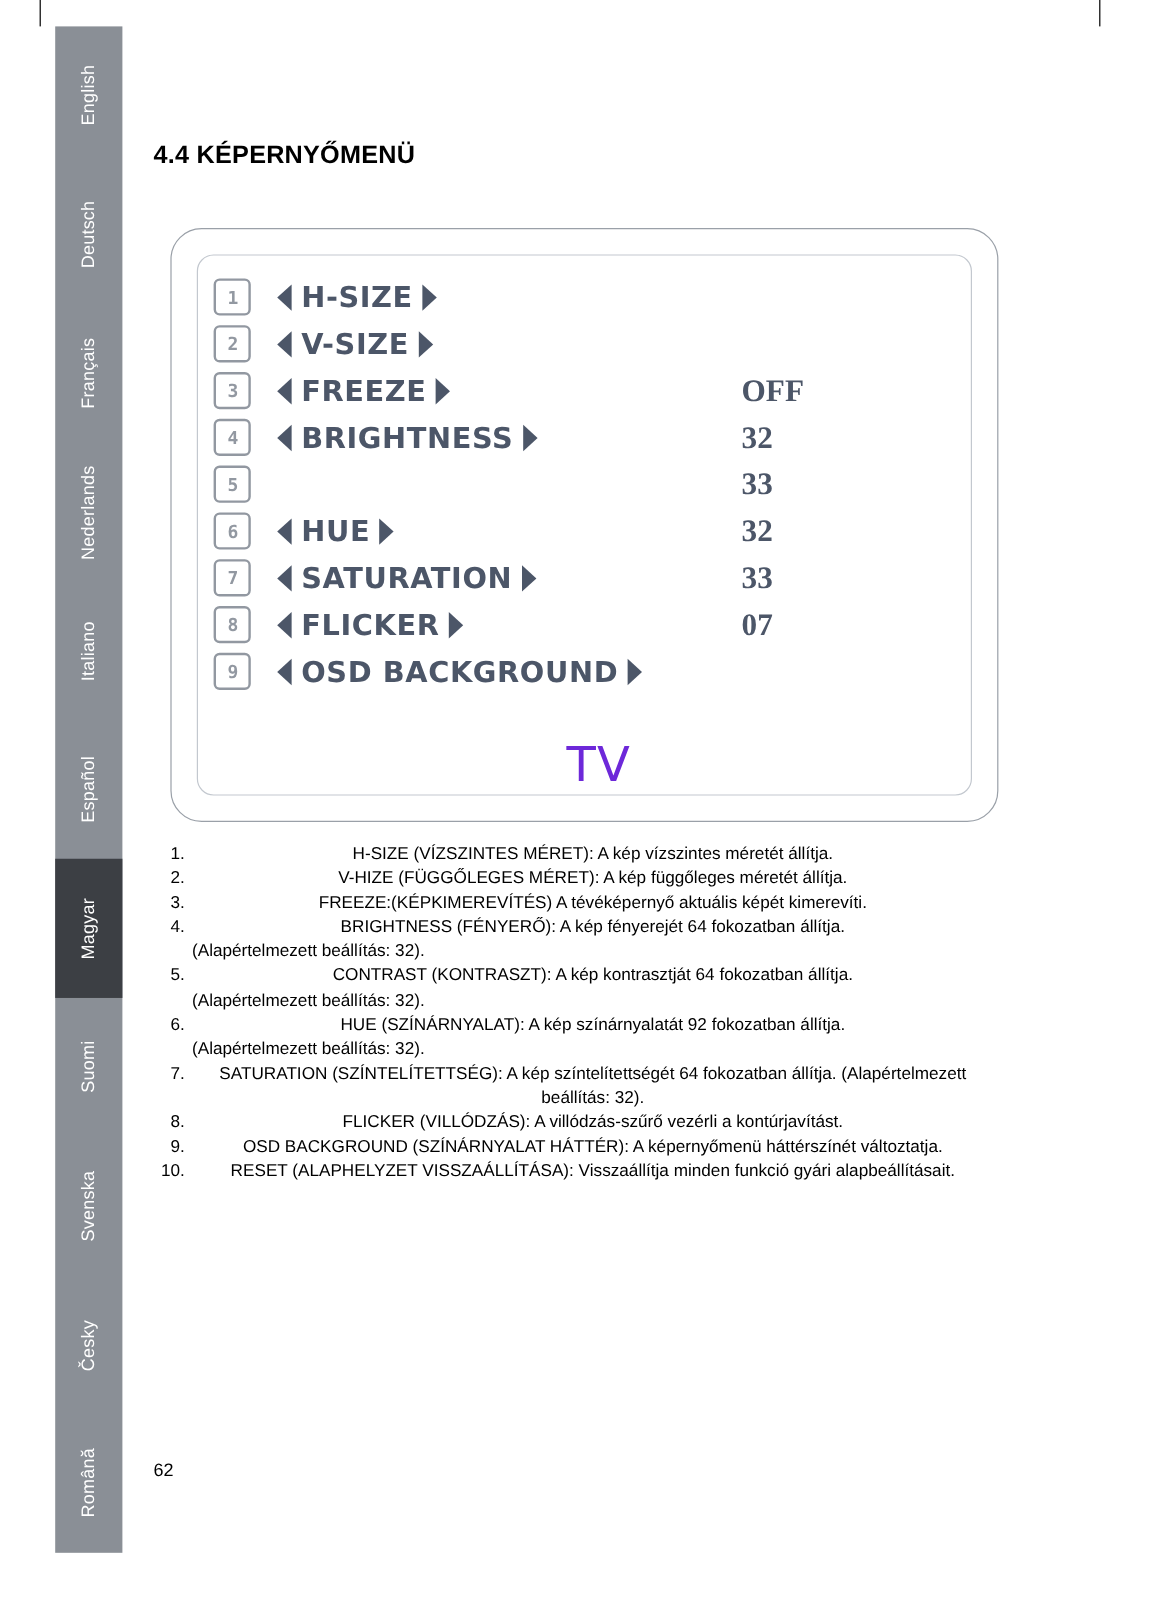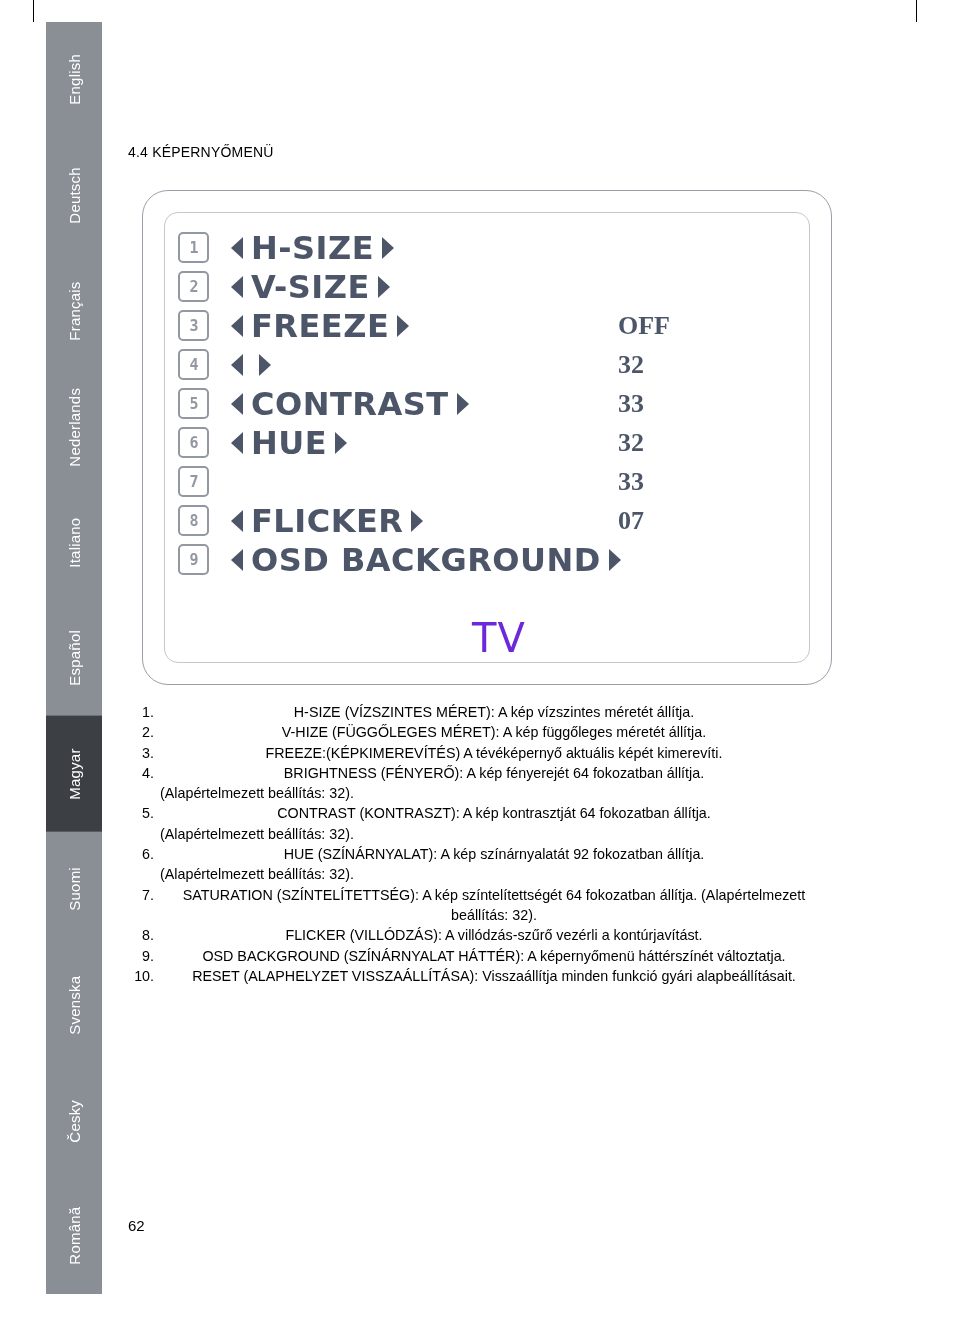--- a/index.html
+++ b/index.html
@@ -54,24 +54,23 @@
   .content {
     position: absolute;
     left: 128px;
     top: 0;
     width: 700px;
   }
   .section-title {
     position: absolute;
     left: 0px;
     top: 118px;
-    font-size: 14px;
-    font-weight: normal;
+    font-size: 21px;
+    font-weight: bold;
     letter-spacing: 0.2px;
-    margin-top: 26px;
   }
 
   
   .osd-figure {
     position: absolute;
     left: 14px;
     top: 190px;
     width: 690px;
     height: 495px;
   }
@@ -136,21 +135,21 @@
     margin-right: 8px;
   }
   .arrow-r {
     border-top: 11px solid transparent;
     border-bottom: 11px solid transparent;
     border-left: 12px solid #4c5668;
     margin-left: 8px;
   }
   .osd-label {
     font-family: "DejaVu Sans", sans-serif;
-    font-size: 32px;
+    font-size: 24px;
     font-weight: bold;
     color: #4c5668;
     letter-spacing: 0.5px;
     white-space: nowrap;
   }
   .osd-value {
     position: absolute;
     left: 440px;
     font-family: Liberation Serif, serif;
     font-size: 26px;
@@ -278,44 +277,45 @@
             <span class="arrow arrow-l"></span>
             <span class="osd-label">FREEZE</span>
             <span class="arrow arrow-r"></span>
           </div>
           <div class="osd-value">OFF</div>
         </div>
         <div class="osd-row">
           <div class="num-box">4</div>
           <div class="item-wrap">
             <span class="arrow arrow-l"></span>
+            <span class="osd-label">BRIGHTNESS</span>
             <span class="arrow arrow-r"></span>
           </div>
           <div class="osd-value">32</div>
         </div>
         <div class="osd-row">
           <div class="num-box">5</div>
-          <div class="item-wrap">
-            <span class="arrow arrow-l"></span>
-            <span class="osd-label">CONTRAST</span>
-            <span class="arrow arrow-r"></span>
-          </div>
           <div class="osd-value">33</div>
         </div>
         <div class="osd-row">
           <div class="num-box">6</div>
           <div class="item-wrap">
             <span class="arrow arrow-l"></span>
             <span class="osd-label">HUE</span>
             <span class="arrow arrow-r"></span>
           </div>
           <div class="osd-value">32</div>
         </div>
         <div class="osd-row">
           <div class="num-box">7</div>
+          <div class="item-wrap">
+            <span class="arrow arrow-l"></span>
+            <span class="osd-label">SATURATION</span>
+            <span class="arrow arrow-r"></span>
+          </div>
           <div class="osd-value">33</div>
         </div>
         <div class="osd-row">
           <div class="num-box">8</div>
           <div class="item-wrap">
             <span class="arrow arrow-l"></span>
             <span class="osd-label">FLICKER</span>
             <span class="arrow arrow-r"></span>
           </div>
           <div class="osd-value">07</div>

